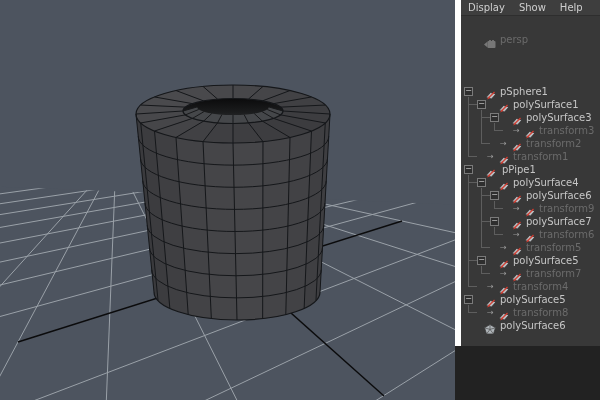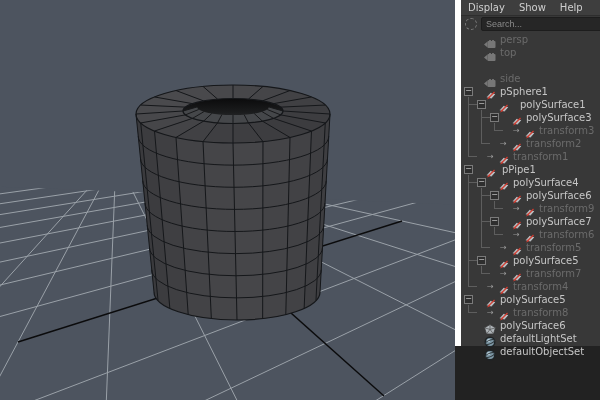--- a/index.html
+++ b/index.html
@@ -155,69 +155,47 @@
         <ellipse cx="233" cy="111" rx="50" ry="12.5" fill="none" stroke="#15171a" stroke-width="1.2"></ellipse>
       </svg>
   </div>
 
   <div id="outliner">
     <div id="ol-menubar">
       <span class="menu-item">Display</span>
       <span class="menu-item">Show</span>
       <span class="menu-item">Help</span>
     </div>
-    <div id="ol-searchrow">
-      <span id="sel-icon"></span>
-      <input id="ol-search" type="text" placeholder="Search..." style="">
-    </div>
     <div id="ol-rows">
         <div class="row" style="top: 0px; text-align: right;">
           <span class="icon" style="left:23px"><svg width="12" height="9" viewBox="0 0 12 9">
               <polygon points="0,4.5 3.5,1.5 3.5,7.5" fill="#777"></polygon>
               <rect x="3.5" y="1" width="8" height="7" rx="1" fill="#777"></rect>
               <circle cx="6" cy="0.9" r="1" fill="#777"></circle>
               <circle cx="9" cy="0.9" r="1" fill="#777"></circle>
             </svg></span>
           <span class="lbl dim" style="left:39px">persp</span>
         </div>
-        <div class="row" style="top: 13px;">
-          <span class="icon" style="left:23px"><svg width="12" height="9" viewBox="0 0 12 9">
-              <polygon points="0,4.5 3.5,1.5 3.5,7.5" fill="#777"></polygon>
-              <rect x="3.5" y="1" width="8" height="7" rx="1" fill="#777"></rect>
-              <circle cx="6" cy="0.9" r="1" fill="#777"></circle>
-              <circle cx="9" cy="0.9" r="1" fill="#777"></circle>
-            </svg></span>
-          <span class="lbl dim" style="left:39px">top</span>
-        </div>
-        <div class="row" style="top: 39px;">
-          <span class="icon" style="left:23px"><svg width="12" height="9" viewBox="0 0 12 9">
-              <polygon points="0,4.5 3.5,1.5 3.5,7.5" fill="#777"></polygon>
-              <rect x="3.5" y="1" width="8" height="7" rx="1" fill="#777"></rect>
-              <circle cx="6" cy="0.9" r="1" fill="#777"></circle>
-              <circle cx="9" cy="0.9" r="1" fill="#777"></circle>
-            </svg></span>
-          <span class="lbl dim" style="left:39px">side</span>
-        </div>
         <div class="row" style="top: 52px;">
           <span class="expander" style="left:3px">−</span>
           <span class="icon" style="left:23px"><svg width="13" height="11" viewBox="0 0 13 11">
               <polygon points="2,7.5 6.5,2.5 12,4 7.5,9" fill="#b9bdc0" stroke="#2e2e2e" stroke-width="0.8"></polygon>
               <line x1="10.5" y1="2" x2="4.8" y2="7.6" stroke="#d43b2f" stroke-width="1.3"></line>
               <polygon points="3,9.4 6.4,8 4.8,6.5" fill="#d43b2f"></polygon>
             </svg></span>
           <span class="lbl " style="left:39px">pSphere1</span>
         </div>
         <div class="row" style="top: 65px;">
           <span class="expander" style="left:16px">−</span>
           <span class="icon" style="left:36px"><svg width="13" height="11" viewBox="0 0 13 11">
               <polygon points="2,7.5 6.5,2.5 12,4 7.5,9" fill="#b9bdc0" stroke="#2e2e2e" stroke-width="0.8"></polygon>
               <line x1="10.5" y1="2" x2="4.8" y2="7.6" stroke="#d43b2f" stroke-width="1.3"></line>
               <polygon points="3,9.4 6.4,8 4.8,6.5" fill="#d43b2f"></polygon>
             </svg></span>
-          <span class="lbl " style="left:59px">polySurface1</span>
+          <span class="lbl " style="left:52px">polySurface1</span>
         </div>
         <div class="row" style="top: 78px;">
           <span class="expander" style="left:29px">−</span>
           <span class="icon" style="left:49px"><svg width="13" height="11" viewBox="0 0 13 11">
               <polygon points="2,7.5 6.5,2.5 12,4 7.5,9" fill="#b9bdc0" stroke="#2e2e2e" stroke-width="0.8"></polygon>
               <line x1="10.5" y1="2" x2="4.8" y2="7.6" stroke="#d43b2f" stroke-width="1.3"></line>
               <polygon points="3,9.4 6.4,8 4.8,6.5" fill="#d43b2f"></polygon>
             </svg></span>
           <span class="lbl " style="left:65px">polySurface3</span>
         </div>
@@ -355,38 +333,20 @@
               <polygon points="3,9.4 6.4,8 4.8,6.5" fill="#d43b2f"></polygon>
             </svg></span>
           <span class="lbl dim" style="left:52px">transform8</span>
         </div>
         <div class="row" style="top: 286px;">
           <span class="icon" style="left:23px"><svg width="12" height="11" viewBox="0 0 12 11">
               <polygon points="6,0.5 11.5,3.8 9.5,10 2.5,10 0.5,3.8" fill="#aeb4b8" stroke="#3a3a3a" stroke-width="0.8"></polygon>
               <path d="M6,0.5 L6,5.4 L2.5,10 M6,5.4 L9.5,10 M0.5,3.8 L6,5.4 L11.5,3.8" fill="none" stroke="#4a4a4a" stroke-width="0.7"></path>
             </svg></span>
           <span class="lbl " style="left:39px">polySurface6</span>
-        </div>
-        <div class="row" style="top: 299px;">
-          <span class="icon" style="left:23px"><svg width="12" height="12" viewBox="0 0 12 12">
-              <circle cx="6" cy="6" r="5.5" fill="#1f2325"></circle>
-              <circle cx="6" cy="6" r="4" fill="#7e98a6"></circle>
-              <circle cx="4.6" cy="4.6" r="1.6" fill="#b8cdd8"></circle>
-              <ellipse cx="6" cy="6" rx="4.8" ry="1.7" fill="none" stroke="#2c3539" stroke-width="0.9" transform="rotate(-22 6 6)"></ellipse>
-            </svg></span>
-          <span class="lbl " style="left:39px">defaultLightSet</span>
-        </div>
-        <div class="row" style="top: 312px;">
-          <span class="icon" style="left:23px"><svg width="12" height="12" viewBox="0 0 12 12">
-              <circle cx="6" cy="6" r="5.5" fill="#1f2325"></circle>
-              <circle cx="6" cy="6" r="4" fill="#7e98a6"></circle>
-              <circle cx="4.6" cy="4.6" r="1.6" fill="#b8cdd8"></circle>
-              <ellipse cx="6" cy="6" rx="4.8" ry="1.7" fill="none" stroke="#2c3539" stroke-width="0.9" transform="rotate(-22 6 6)"></ellipse>
-            </svg></span>
-          <span class="lbl " style="left:39px">defaultObjectSet</span>
         </div>
         <div class="guide" style="left: 7px; top: 64px; width: 1px; height: 59px;"></div>
         <div class="guide" style="left: 7px; top: 71px; width: 9px; height: 1px;"></div>
         <div class="guide" style="left: 20px; top: 77px; width: 1px; height: 33px;"></div>
         <div class="guide" style="left: 20px; top: 84px; width: 9px; height: 1px;"></div>
         <div class="guide" style="left: 33px; top: 90px; width: 1px; height: 7px;"></div>
         <div class="guide" style="left: 33px; top: 97px; width: 9px; height: 1px;"></div>
         <div class="guide" style="left: 20px; top: 110px; width: 9px; height: 1px;"></div>
         <div class="guide" style="left: 7px; top: 123px; width: 9px; height: 1px;"></div>
         <div class="guide" style="left: 7px; top: 142px; width: 1px; height: 111px;"></div>

